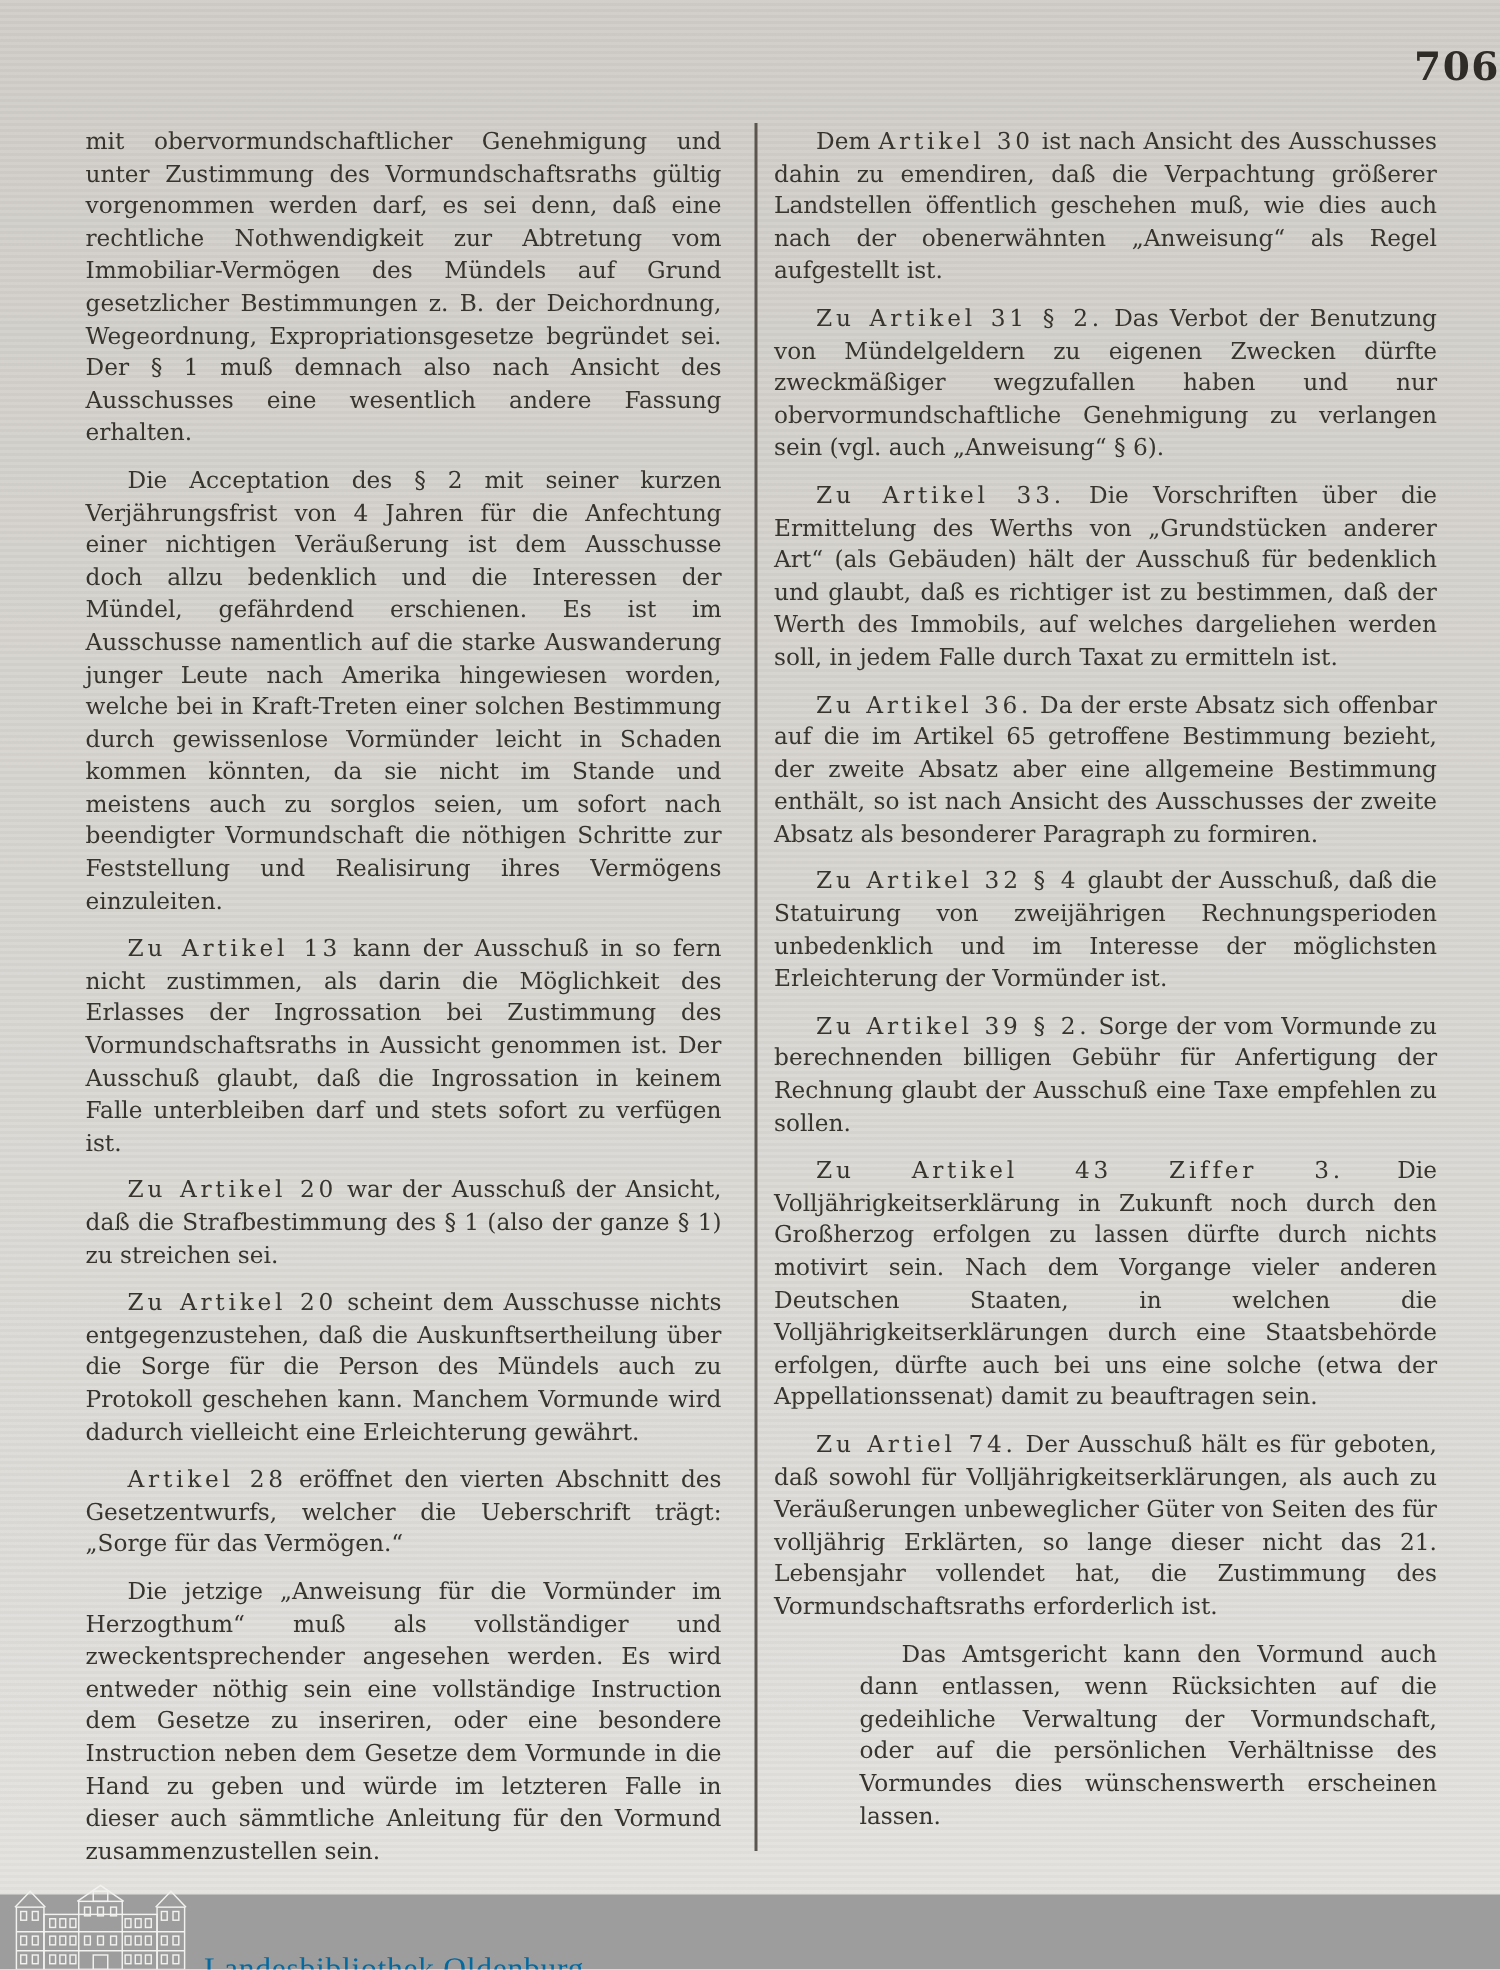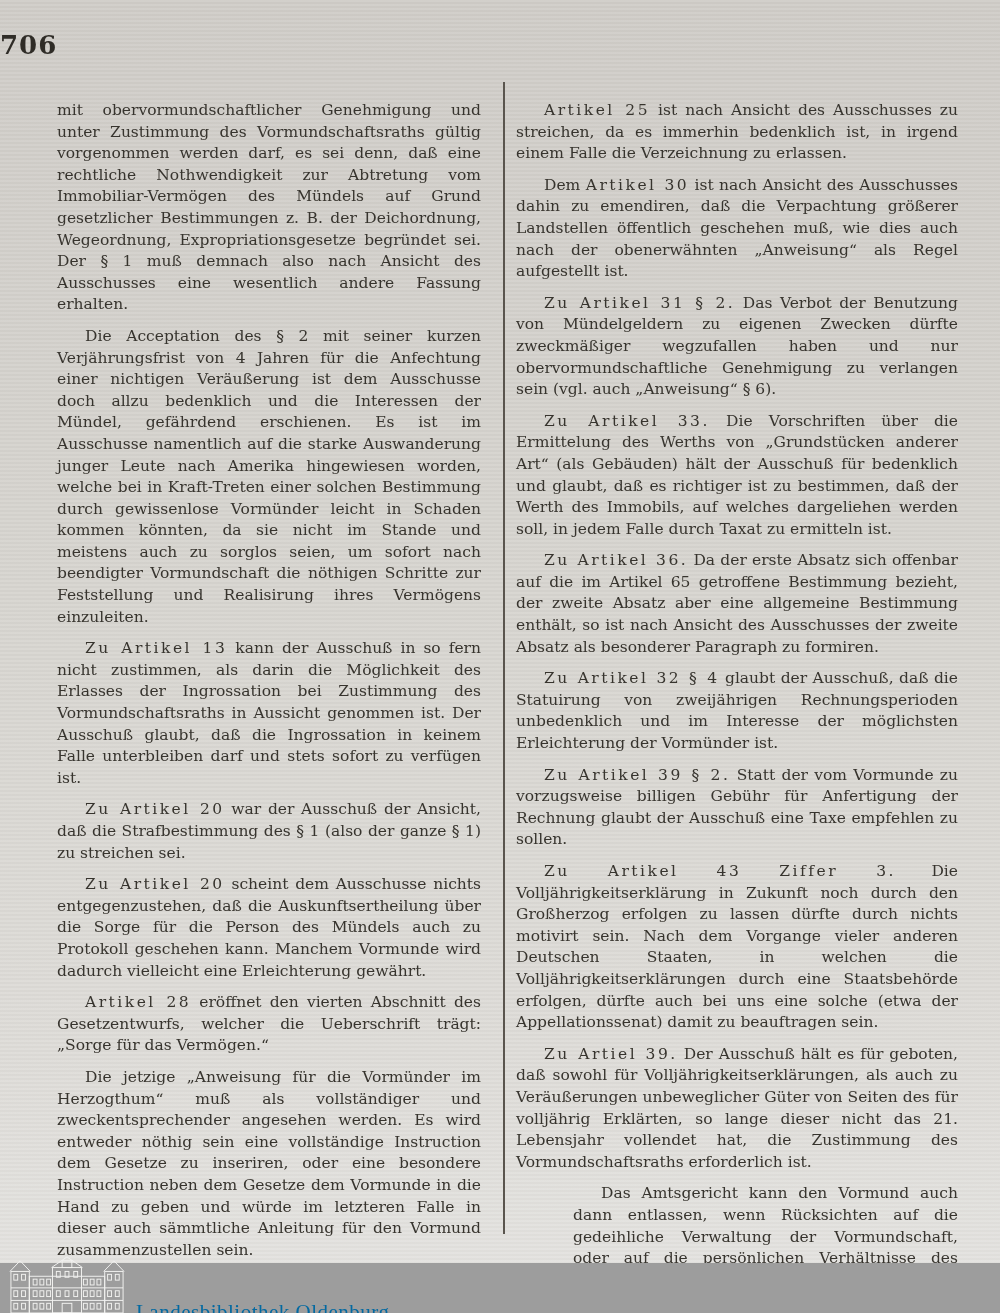--- a/index.html
+++ b/index.html
@@ -8,35 +8,35 @@
     background:linear-gradient(180deg,#d0cdc8 0%,#d7d5d0 45%,#dedcd8 80%,#e5e4e1 100%);
     font-family:"DejaVu Serif","Liberation Serif",serif;
     color:#37342e;
   }
   
   body::before{
     content:"";position:absolute;inset:0;pointer-events:none;
     background:repeating-linear-gradient(180deg,rgba(255,255,255,.05) 0 2px,rgba(0,0,0,.02) 2px 4px);
   }
   .pageno{
-    position:absolute;top:30px;left:0;width:1000px;text-align:left;
+    position:absolute;top:30px;left:0;width:1000px;text-align:right;
     font-size:26px;font-weight:bold;letter-spacing:1px;color:#2f2c27;
   }
   .divider{
     position:absolute;left:503px;top:82px;width:2px;height:1152px;
     background:#5a554e;
   }
   .col{
     position:absolute;top:84px;font-size:15.5px;line-height:21.6px;
     text-align:justify;
   }
   .col-left{left:57px;width:424px;}
   .col-right{left:516px;width:442px;}
   .col p{margin:10px 0 0;}
-  .col p:first-child{margin-top:16px;}
+  .col p:first-child{margin-top:0;}
   .ind{text-indent:28px;}
   .lead{letter-spacing:2.5px;}
   .quote{margin-left:57px !important;margin-right:6px;text-indent:28px;}
   .footer-bar{
     position:absolute;left:0;top:1263px;width:1000px;height:50px;
     background:#9d9d9d;
   }
   .brand-label{
     position:absolute;left:136px;top:1272px;
     color:#0369a1;font-size:21px;letter-spacing:.5px;
@@ -59,29 +59,28 @@
   <p class="ind"><span>Die Acceptation des § 2 mit seiner kurzen Verjährungsfrist von 4 Jahren für die Anfechtung einer nichtigen Veräußerung ist dem Ausschusse doch allzu bedenklich und die Interessen der Mündel, gefährdend erschienen. Es ist im Ausschusse namentlich auf die starke Auswanderung junger Leute nach Amerika hingewiesen worden, welche bei in Kraft-Treten einer solchen Bestimmung durch gewissenlose Vormünder leicht in Schaden kommen könnten, da sie nicht im Stande und meistens auch zu sorglos seien, um sofort nach beendigter Vormundschaft die nöthigen Schritte zur Feststellung und Realisirung ihres Vermögens einzuleiten.</span></p>
   <p class="ind"><span class="lead">Zu Artikel 13</span><span> kann der Ausschuß in so fern nicht zustimmen, als darin die Möglichkeit des Erlasses der Ingrossation bei Zustimmung des Vormundschaftsraths in Aussicht genommen ist. Der Ausschuß glaubt, daß die Ingrossation in keinem Falle unterbleiben darf und stets sofort zu verfügen ist.</span></p>
   <p class="ind"><span class="lead">Zu Artikel 20</span><span> war der Ausschuß der Ansicht, daß die Strafbestimmung des § 1 (also der ganze § 1) zu streichen sei.</span></p>
   <p class="ind"><span class="lead">Zu Artikel 20</span><span> scheint dem Ausschusse nichts entgegenzustehen, daß die Auskunftsertheilung über die Sorge für die Person des Mündels auch zu Protokoll geschehen kann. Manchem Vormunde wird dadurch vielleicht eine Erleichterung gewährt.</span></p>
   <p class="ind"><span class="lead">Artikel 28</span><span> eröffnet den vierten Abschnitt des Gesetzentwurfs, welcher die Ueberschrift trägt: „Sorge für das Vermögen.“</span></p>
   <p class="ind"><span>Die jetzige „Anweisung für die Vormünder im Herzogthum“ muß als vollständiger und zweckentsprechender angesehen werden. Es wird entweder nöthig sein eine vollständige Instruction dem Gesetze zu inseriren, oder eine besondere Instruction neben dem Gesetze dem Vormunde in die Hand zu geben und würde im letzteren Falle in dieser auch sämmtliche Anleitung für den Vormund zusammenzustellen sein.</span></p>
 
 </div>
 
 <div class="col col-right">
-  <p class="ind"><span class="lead">Artikel 25</span><span> ist nach Ansicht des Ausschusses zu streichen, da es immerhin bedenklich ist, in irgend einem Falle die Verzeichnung zu erlassen.</span></p>
   <p class="ind"><span>Dem </span><span class="lead">Artikel 30</span><span> ist nach Ansicht des Ausschusses dahin zu emendiren, daß die Verpachtung größerer Landstellen öffentlich geschehen muß, wie dies auch nach der obenerwähnten „Anweisung“ als Regel aufgestellt ist.</span></p>
   <p class="ind"><span class="lead">Zu Artikel 31 § 2.</span><span> Das Verbot der Benutzung von Mündelgeldern zu eigenen Zwecken dürfte zweckmäßiger wegzufallen haben und nur obervormundschaftliche Genehmigung zu verlangen sein (vgl. auch „Anweisung“ § 6).</span></p>
   <p class="ind"><span class="lead">Zu Artikel 33.</span><span> Die Vorschriften über die Ermittelung des Werths von „Grundstücken anderer Art“ (als Gebäuden) hält der Ausschuß für bedenklich und glaubt, daß es richtiger ist zu bestimmen, daß der Werth des Immobils, auf welches dargeliehen werden soll, in jedem Falle durch Taxat zu ermitteln ist.</span></p>
   <p class="ind"><span class="lead">Zu Artikel 36.</span><span> Da der erste Absatz sich offenbar auf die im Artikel 65 getroffene Bestimmung bezieht, der zweite Absatz aber eine allgemeine Bestimmung enthält, so ist nach Ansicht des Ausschusses der zweite Absatz als besonderer Paragraph zu formiren.</span></p>
   <p class="ind"><span class="lead">Zu Artikel 32 § 4</span><span> glaubt der Ausschuß, daß die Statuirung von zweijährigen Rechnungsperioden unbedenklich und im Interesse der möglichsten Erleichterung der Vormünder ist.</span></p>
-  <p class="ind"><span class="lead">Zu Artikel 39 § 2.</span><span> Statt der vom Vormunde zu vorzugsweise billigen Gebühr für Anfertigung der Rechnung glaubt der Ausschuß eine Taxe empfehlen zu sollen.</span></p>
+  <p class="ind"><span class="lead">Zu Artikel 39 § 2.</span><span> Sorge der vom Vormunde zu berechnenden billigen Gebühr für Anfertigung der Rechnung glaubt der Ausschuß eine Taxe empfehlen zu sollen.</span></p>
   <p class="ind"><span class="lead">Zu Artikel 43 Ziffer 3.</span><span> Die Volljährigkeitserklärung in Zukunft noch durch den Großherzog erfolgen zu lassen dürfte durch nichts motivirt sein. Nach dem Vorgange vieler anderen Deutschen Staaten, in welchen die Volljährigkeitserklärungen durch eine Staatsbehörde erfolgen, dürfte auch bei uns eine solche (etwa der Appellationssenat) damit zu beauftragen sein.</span></p>
-  <p class="ind"><span class="lead">Zu Artiel 39.</span><span> Der Ausschuß hält es für geboten, daß sowohl für Volljährigkeitserklärungen, als auch zu Veräußerungen unbeweglicher Güter von Seiten des für volljährig Erklärten, so lange dieser nicht das 21. Lebensjahr vollendet hat, die Zustimmung des Vormundschaftsraths erforderlich ist.</span></p>
+  <p class="ind"><span class="lead">Zu Artiel 74.</span><span> Der Ausschuß hält es für geboten, daß sowohl für Volljährigkeitserklärungen, als auch zu Veräußerungen unbeweglicher Güter von Seiten des für volljährig Erklärten, so lange dieser nicht das 21. Lebensjahr vollendet hat, die Zustimmung des Vormundschaftsraths erforderlich ist.</span></p>
   <p class="quote"><span>Das Amtsgericht kann den Vormund auch dann entlassen, wenn Rücksichten auf die gedeihliche Verwaltung der Vormundschaft, oder auf die persönlichen Verhältnisse des Vormundes dies wünschenswerth erscheinen lassen.</span></p>
 </div>
 
 <div class="footer-bar"></div>
 
 <svg class="logo" viewBox="0 0 120 60" fill="none" stroke="#f2f2f0" stroke-width="1">
 
   <rect x="21" y="22" width="78" height="38"></rect>
 
   <rect x="2" y="17" width="19" height="43"></rect>

